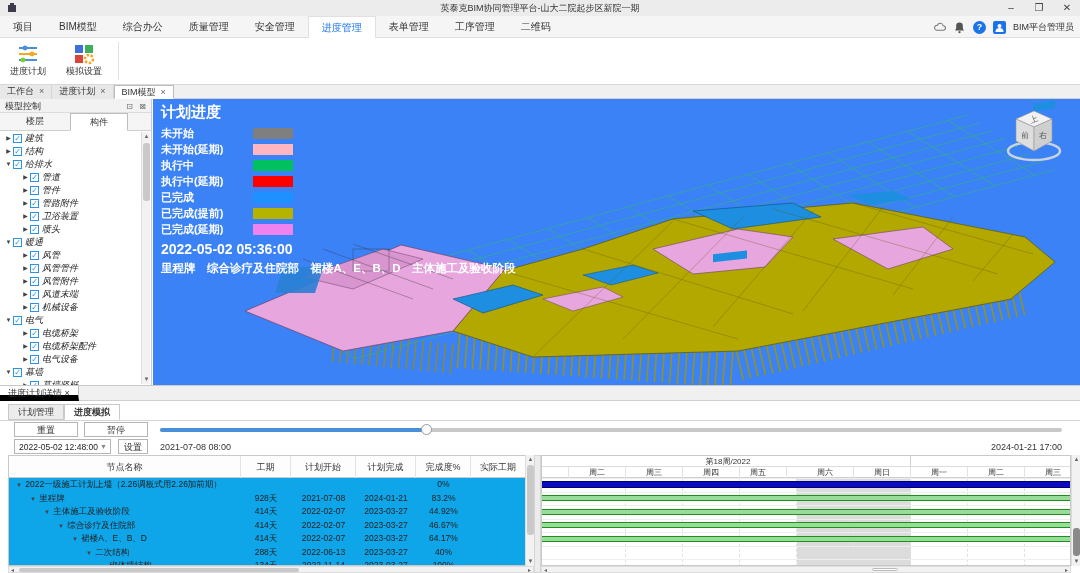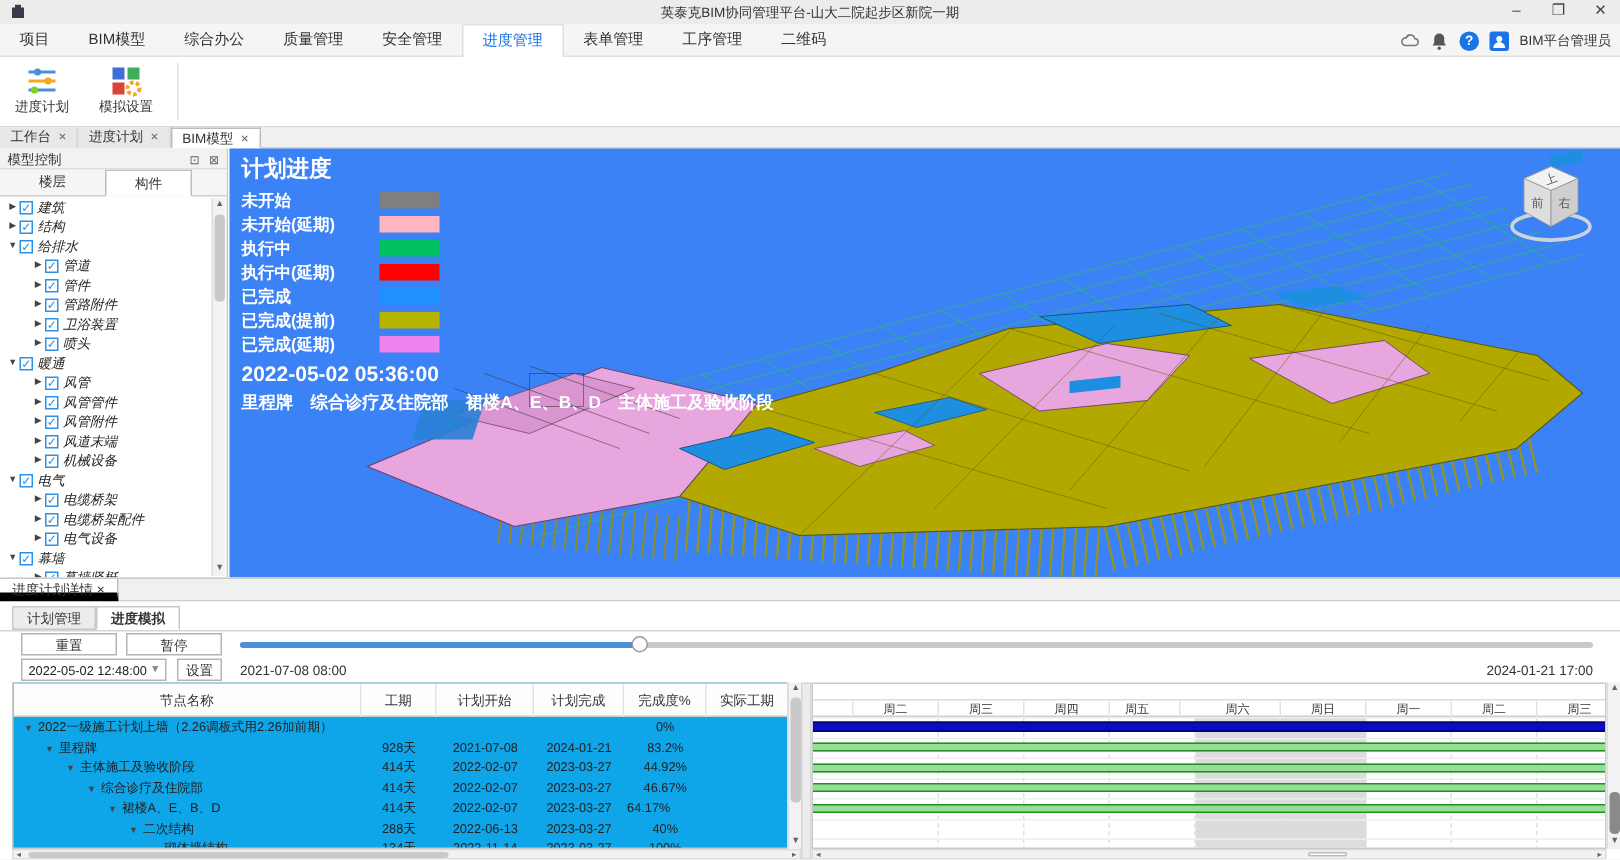--- a/index.html
+++ b/index.html
@@ -512,21 +512,21 @@
             <div class="tcell" style="left: 282px; width: 65px;">2022-02-07</div>
             <div class="tcell" style="left: 347px; width: 60px;">2023-03-27</div>
             <div class="tcell" style="left: 407px; width: 55px;">46.67%</div>
             <div class="tcell" style="left: 462px; width: 55px;"></div>
           </div>
           <div class="trow">
             <div class="tcell tname" style="left: 0px; width: 232px; padding-left: 62px;"><span class="tw2">▼</span><span> 裙楼A、E、B、D</span></div>
             <div class="tcell" style="left: 232px; width: 50px;">414天</div>
             <div class="tcell" style="left: 282px; width: 65px;">2022-02-07</div>
             <div class="tcell" style="left: 347px; width: 60px;">2023-03-27</div>
-            <div class="tcell" style="left: 396px; width: 55px;">64.17%</div>
+            <div class="tcell" style="left: 407px; width: 55px;">64.17%</div>
             <div class="tcell" style="left: 462px; width: 55px;"></div>
           </div>
           <div class="trow">
             <div class="tcell tname" style="left: 0px; width: 232px; padding-left: 76px;"><span class="tw2">▼</span><span> 二次结构</span></div>
             <div class="tcell" style="left: 232px; width: 50px;">288天</div>
             <div class="tcell" style="left: 282px; width: 65px;">2022-06-13</div>
             <div class="tcell" style="left: 347px; width: 60px;">2023-03-27</div>
             <div class="tcell" style="left: 407px; width: 55px;">40%</div>
             <div class="tcell" style="left: 462px; width: 55px;"></div>
           </div>
@@ -548,20 +548,21 @@
     <div id="hscroll-table">
       <div class="harr" style="left:1px">◄</div>
       <div class="hthumb" style="left:10px; width:280px;"></div>
       <div class="harr" style="right:1px">►</div>
     </div>
 
     <div id="splitter"></div>
 
     <div id="gantt">
       <div id="gantt-ghead">
+          <div class="gweek" style="left: 4px; width: 365px;">第18周/2022</div>
           <div class="gweek" style="left: 369px; width: 171px;"></div>
         </div>
       <div id="gantt-dhead">
           <div class="gday" style="left: 4px; width: 23px;"></div>
           <div class="gday" style="left: 27px; width: 57px;">周二</div>
           <div class="gday" style="left: 84px; width: 57px;">周三</div>
           <div class="gday" style="left: 141px; width: 57px;">周四</div>
           <div class="gday" style="left: 188px; width: 57px;">周五</div>
           <div class="gday" style="left: 255px; width: 57px;">周六</div>
           <div class="gday" style="left: 312px; width: 57px;">周日</div>

